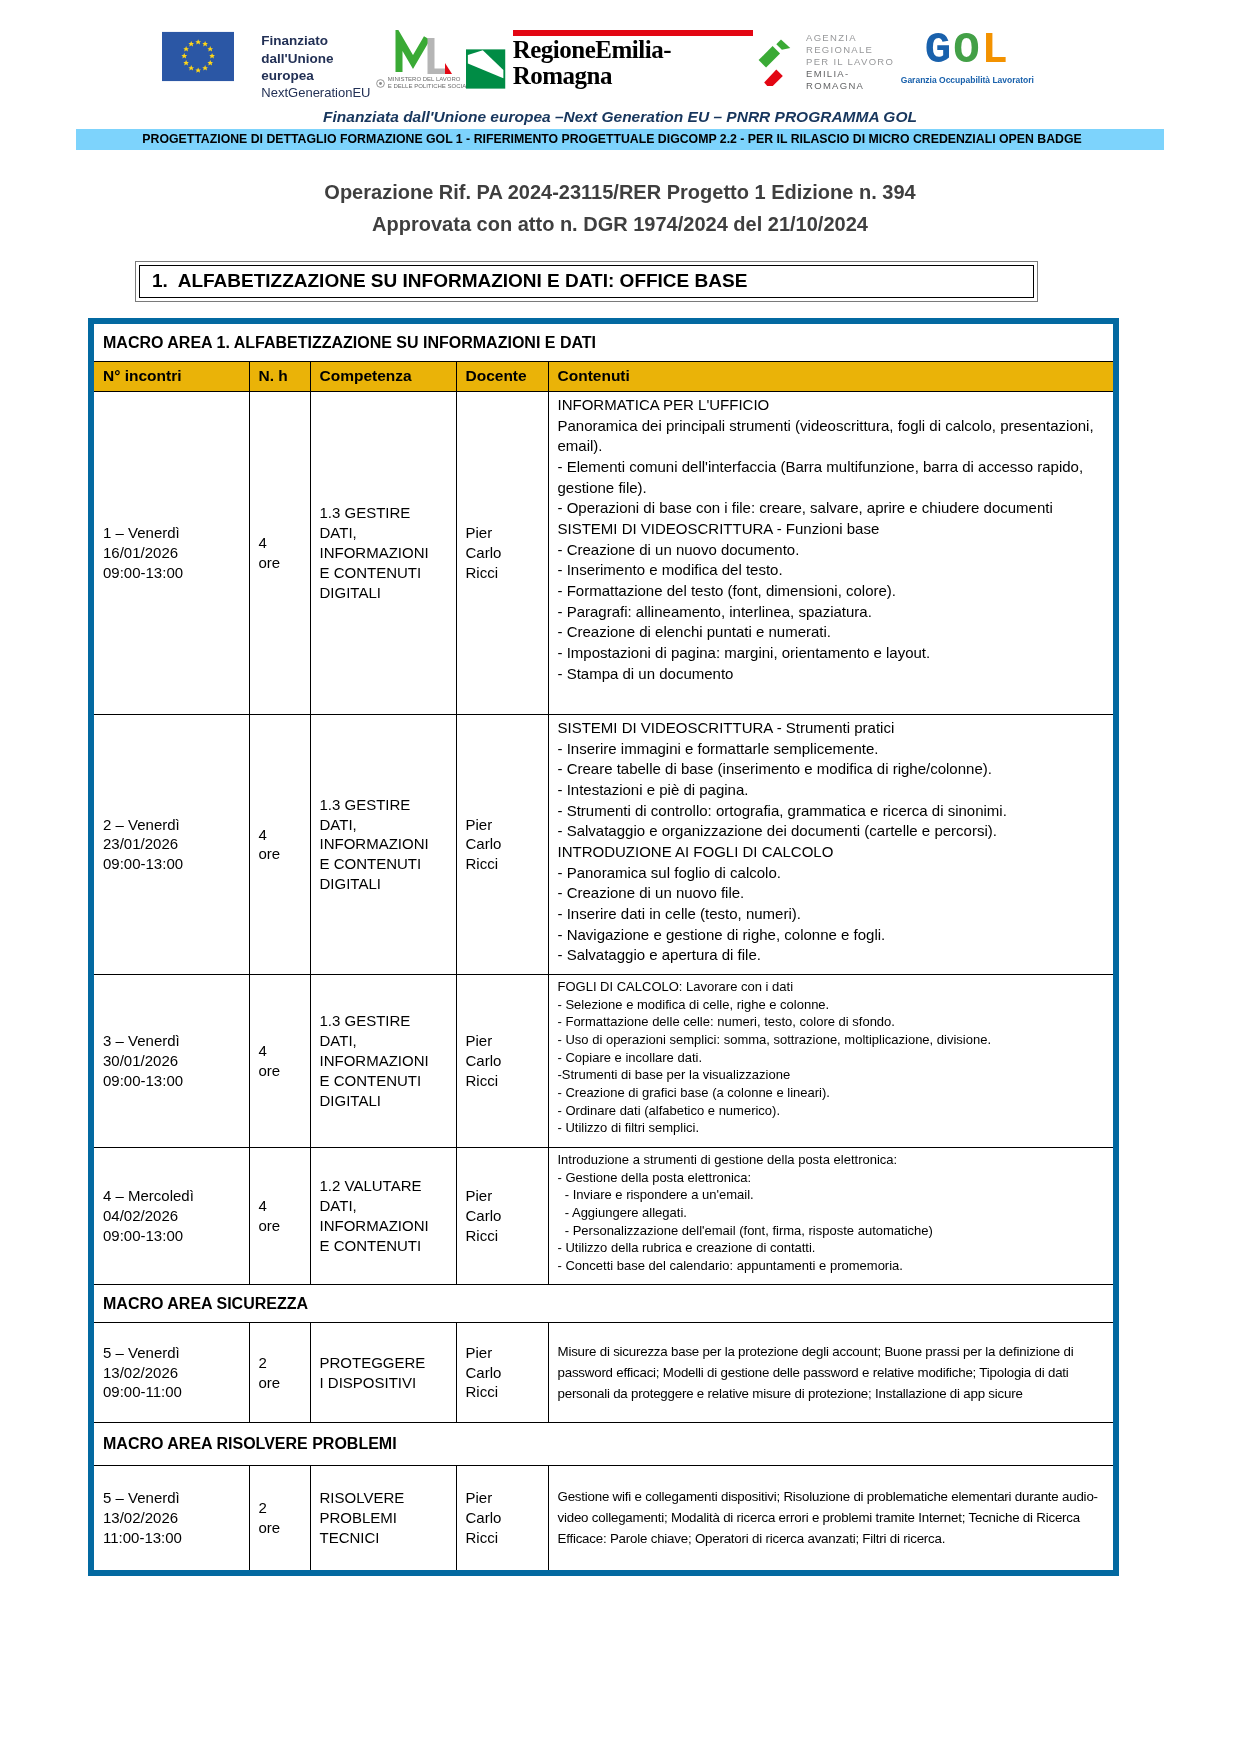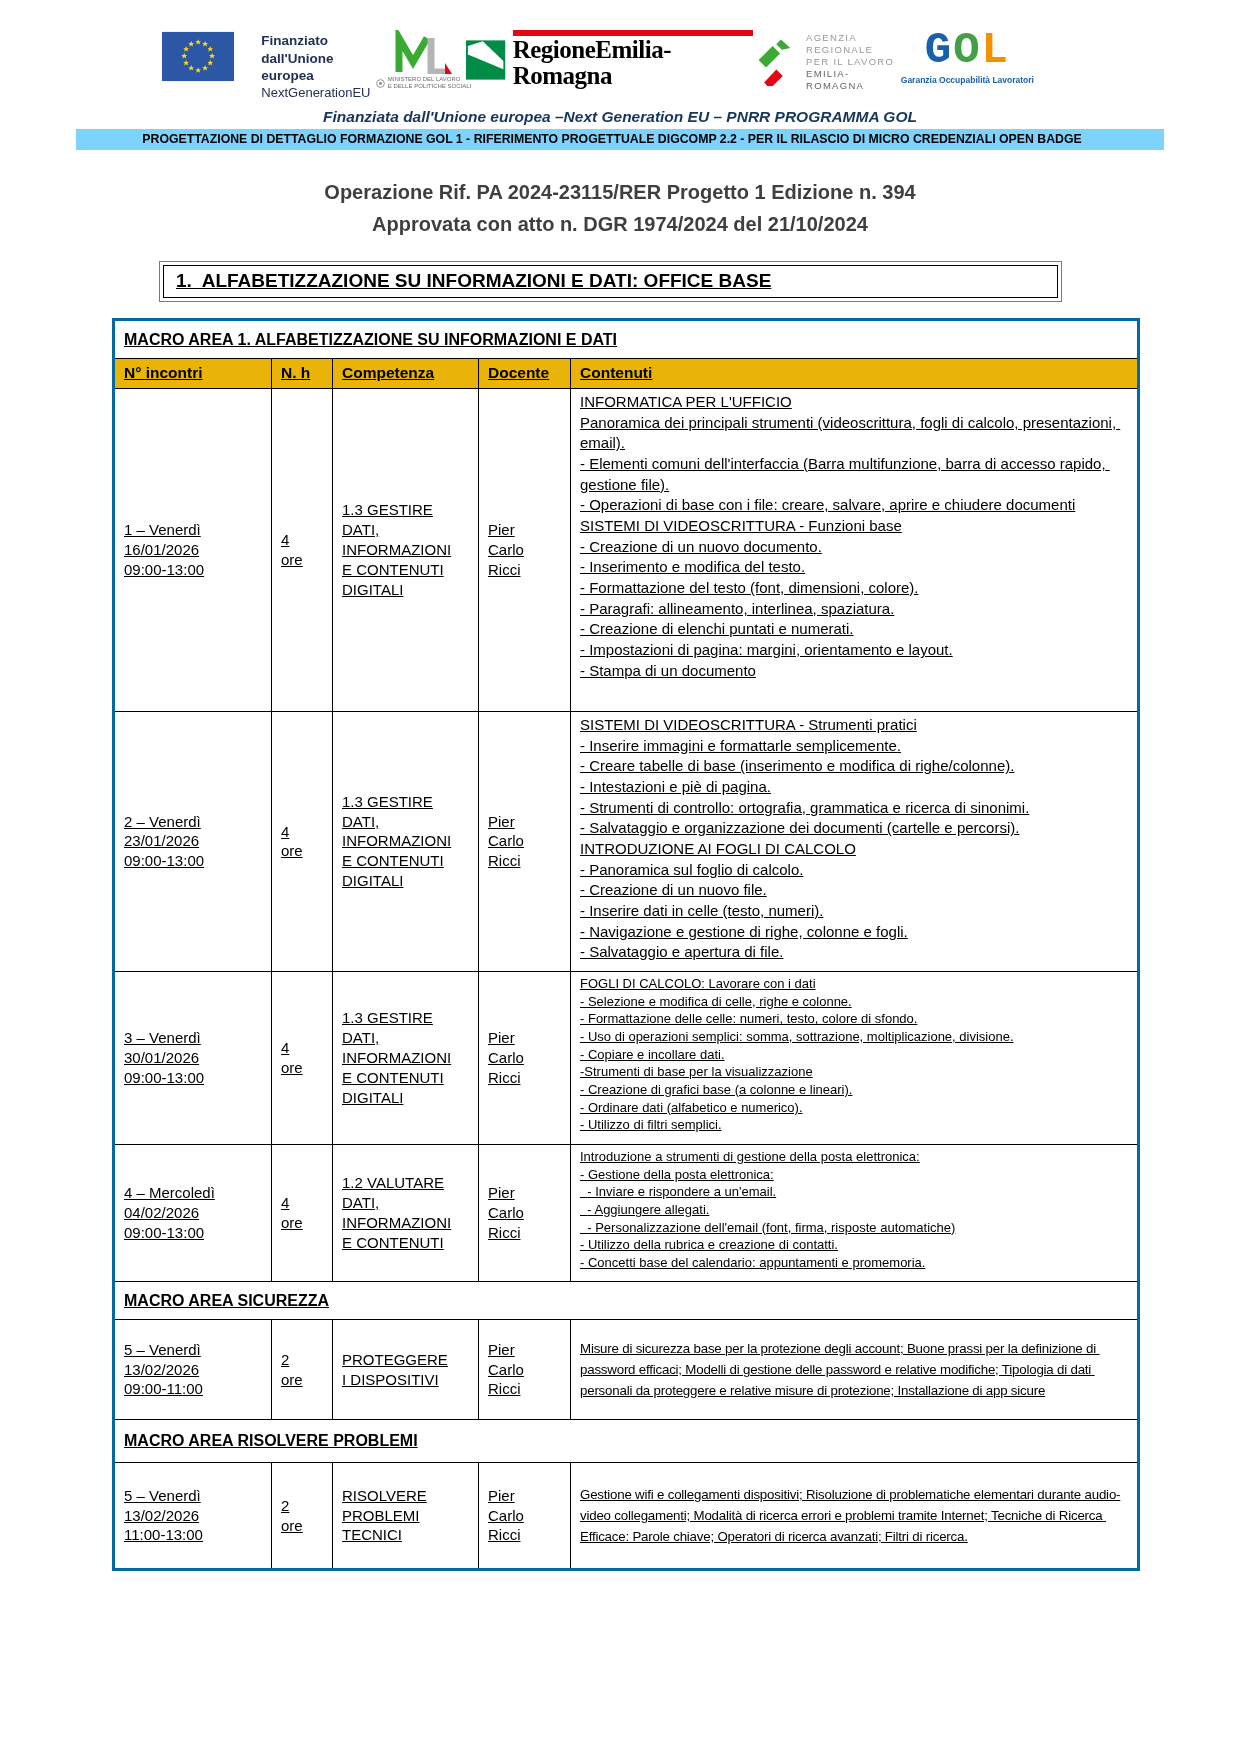--- a/index.html
+++ b/index.html
@@ -8,21 +8,21 @@
 
   
   .logos{display:flex;justify-content:space-between;align-items:flex-start;margin:0 130px 0 42px;height:70px;}
   .logo{display:flex;align-items:flex-start;}
   .eu-logo{gap:27px;margin-left:44px;}
   .eu-text{font-size:13.5px;font-weight:bold;color:#223055;line-height:1.3;padding-top:2px;}
   .eu-text .light{font-weight:normal;font-size:13px;}
   .min-logo{flex-direction:column;align-items:center;width:86px;}
   .min-caption{display:flex;align-items:center;gap:3px;margin-top:2px;}
   .min-caption-text{font-size:6px;color:#6b6b6b;line-height:1.2;white-space:nowrap;}
-  .reg-logo{gap:7px;align-items:center;}
+  .reg-logo{gap:7px;align-items:flex-end;}
   .reg-text{display:flex;flex-direction:column;}
   .reg-redbar{height:6px;background:#e30613;width:100%;margin-bottom:1px;}
   .reg-name{font-family:"Liberation Serif","DejaVu Serif",serif;font-weight:bold;font-size:25px;letter-spacing:-0.5px;line-height:1.05;}
   .age-logo{gap:8px;align-items:center;}
   .age-text{font-size:9.5px;letter-spacing:1.3px;color:#97989a;line-height:1.25;padding-top:2px;}
   .age-text .dark{color:#636466;}
   .gol-logo{flex-direction:column;align-items:center;}
   .gol-letters{font-size:44px;font-weight:bold;line-height:0.95;letter-spacing:2px;font-family:Liberation Mono, monospace;}
   .gol-g{color:#1961ac;} .gol-o{color:#43a047;} .gol-l{color:#f39200;}
   .gol-caption{font-size:8.5px;font-weight:bold;color:#1961ac;margin-top:3px;white-space:nowrap;}
@@ -31,22 +31,22 @@
   .project-bar{background:#7dd3fc;text-align:center;font-weight:bold;font-size:12.3px;padding:3px 16px 4px 0;margin-top:3px;}
 
   
   .title-block{margin-top:26px;text-align:center;font-weight:bold;font-size:20px;color:#3f3f3f;line-height:1.62;}
 
   
   .section-outer{margin:20px 0 16px 47px;width:903px;border:1px solid #7a7a7a;padding:3px;box-sizing:border-box;}
   .section-heading{border:1.5px solid #000;padding:4px 12px 5px 12px;font-weight:bold;font-size:19px;white-space:pre-wrap;}
 
   
-  .content{margin-left:36px;text-decoration:underline;}
-  table{border-collapse:collapse;border:3px solid #0369a1;table-layout:fixed;width:1025px;}
+  .content{margin-left:12px;}
+  table{border-collapse:collapse;border:6px solid #0369a1;table-layout:fixed;width:1025px;}
   td{border:1px solid #000;padding:3px 9px;vertical-align:middle;font-size:15px;line-height:1.32;white-space:pre-wrap;word-wrap:break-word;}
   tr.head td{background:#eab308;font-weight:bold;font-size:15.5px;padding:4px 9px;}
   tr.macro td{font-weight:bold;font-size:16px;padding:8px 9px;}
   td.contents{vertical-align:top;}
   td.big{font-size:15px;line-height:1.38;}
   td.small{font-size:13px;line-height:1.36;}
   td.para{font-size:13.3px;line-height:1.58;vertical-align:middle;letter-spacing:-0.2px;}
   tr.hmacro1{height:39px;} tr.hhead{height:30px;}
   tr.r0{height:323px;} tr.r1{height:260px;} tr.r2{height:173px;} tr.r3{height:137px;}
   tr.hmacro2{height:36px;} tr.r4{height:100px;} tr.hmacro3{height:43px;} tr.r5{height:107px;}

